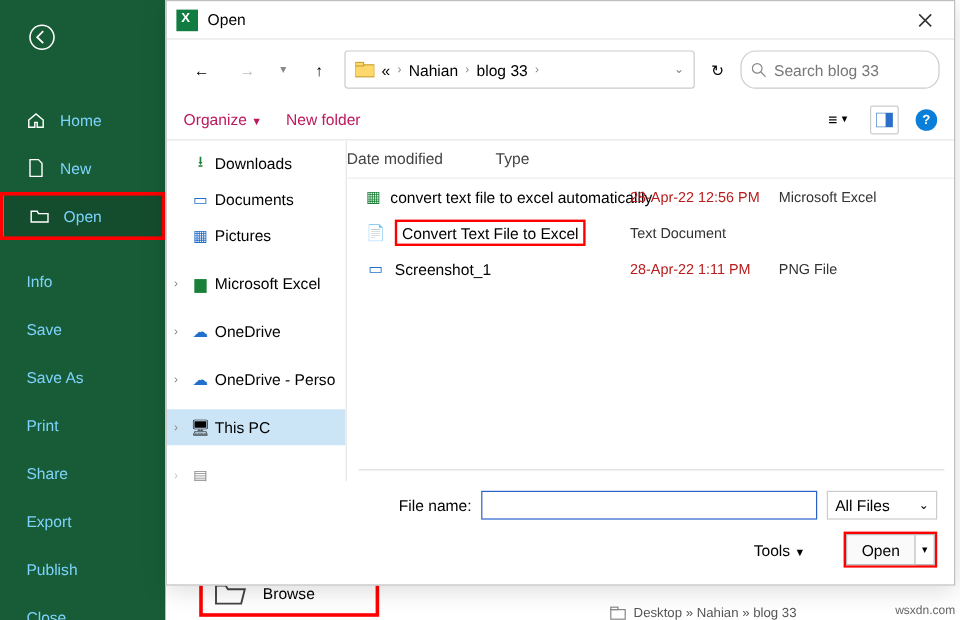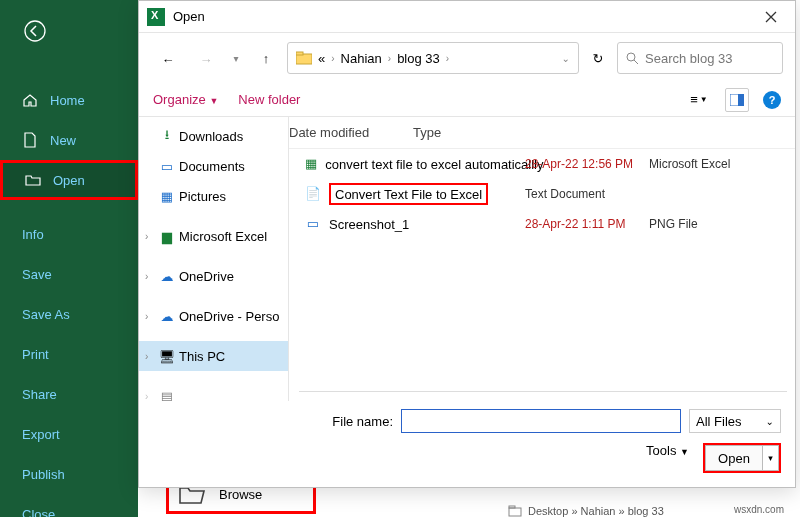--- a/index.html
+++ b/index.html
@@ -9,37 +9,37 @@
   .sidebar { position: absolute; left: 0; top: 0; width: 138px; height: 517px; background: #185C37; color: #fff; }
   .sidebar .back { display: flex; align-items: center; padding: 22px 0 0 24px; height: 40px; }
   .side-items { margin-top: 40px; }
   .side-item { display: flex; align-items: center; gap: 12px; padding: 10px 0 10px 22px; height: 40px; color: #7dd3fc; }
   .side-item span.icon { width: 16px; height: 16px; display: inline-flex; align-items: center; justify-content: center; }
   .side-item.highlighted { outline: 3px solid #ff0000; outline-offset: -3px; background: #144D2E; border-left: 3px solid #fff; }
 
   
   .content-under { position: absolute; left: 138px; top: 0; right: 0; bottom: 0; background: #fff; }
   .browse-tile { position: absolute; left: 28px; bottom: 3px; width: 150px; height: 40px; display: flex; align-items: center; gap: 12px; border: 3px solid #ff0000; padding-left: 10px; }
-  .watermark { position: absolute; right: 16px; bottom: 2px; font-size: 10px; color: #666; }
+  .watermark { position: absolute; right: 4px; bottom: 2px; font-size: 10px; color: #666; }
 
   
   .dialog { position: absolute; left: 138px; top: 0; width: 658px; height: 488px; border: 1px solid #bfbfbf; background: #fff; box-shadow: 0 4px 20px rgba(0,0,0,0.15); display: flex; flex-direction: column; }
   .titlebar { display: flex; align-items: center; height: 32px; border-bottom: 1px solid #e5e5e5; padding: 0 4px 0 8px; }
   .titlebar .x-icon { width: 18px; height: 18px; background: #107C41; position: relative; }
   .titlebar .x-icon::after { content:"X"; color:#fff; font-size:11px; font-weight:bold; position:absolute; left:4px; top:1px; }
   .titlebar .title { margin-left: 8px; flex: 1; }
   .titlebar .close { width: 40px; height: 100%; display:flex; align-items:center; justify-content:center; }
 
   .navrow { display: flex; align-items: center; height: 50px; padding: 0 12px; gap: 4px; }
   .navbtn { width: 34px; height: 34px; display: flex; align-items: center; justify-content: center; color: #
   666; }
   .pathbox { flex: 1; height: 32px; border: 1px solid #ccc; border-radius: 3px; display: flex; align-items: center; padding: 0 8px; gap: 6px; }
   .chev-sep { color: #888; font-size: 10px; }
   .refresh { width: 30px; display:flex; justify-content:center; }
-  .searchbox { width: 166px; height: 32px; border: 1px solid #ccc; border-radius: 3px; display: flex; align-items: center; padding: 0 8px; gap: 6px; color: #777; }
+  .searchbox { width: 166px; height: 32px; border: 1px solid #ccc; border-radius: 13px; display: flex; align-items: center; padding: 0 8px; gap: 6px; color: #777; }
 
 
   .toolbar { display: flex; align-items: center; height: 34px; padding: 0 14px; gap: 20px; border-bottom: 1px solid #e5e5e5; }
   .toolbar .link { color: #be185d; }
   .toolbar .right { margin-left: auto; display: flex; align-items: center; gap: 14px; }
   .viewbtn { width: 24px; height: 24px; display:inline-flex; align-items:center; justify-content:center; border:1px solid #ccc; border-radius:2px; }
   .viewbtn.noborder { border:none; }
   .help { width: 18px; height: 18px; border-radius: 50%; background: #0a7fd9; color:#fff; display:inline-flex; align-items:center; justify-content:center; font-size:11px; font-weight:bold; }
 
   .dialog-body { flex: 1; display: flex; overflow:hidden; }
@@ -66,21 +66,21 @@
   .txt { white-space:nowrap; }
   .fi { display:inline-block; width:16px; height:16px; text-align:center; font-size:13px; }
 
   .scrollhint { height:10px; border-top:1px solid #ddd; margin:0 8px 0 10px; }
 
   .footer { padding: 8px 14px 14px; }
   .footline1 { display:flex; align-items:center; gap:8px; margin-bottom:10px; }
   .footlabel { width:240px; text-align:right; }
   .fname { width:280px; height:24px; border:1px solid #2a62c9; }
   .filter { flex:1; height:24px; border:1px solid #ccc; display:flex; align-items:center; padding:0 6px; justify-content:space-between; }
-  .footline2 { display:flex; align-items:flex-start; justify-content:flex-end; gap:6px; }
+  .footline2 { display:flex; align-items:center; justify-content:flex-end; gap:24px; }
   .tools { margin-right:8px; }
   .btn { height:26px; min-width:74px; border:1px solid #bbb; background:#fafafa; display:inline-flex; align-items:center; justify-content:center; }
   .btn.split { min-width:58px; }
   .btn-caret { height:26px; width:16px; border:1px solid #bbb; border-left:none; display:inline-flex; align-items:center; justify-content:center; }
   .openwrap { display:inline-flex; border:2px solid #ff0000; }
 
   .under-strip { position:absolute; left:370px; bottom:0; font-size:11px; color:#555; display:flex; align-items:center; gap:6px; }
 
   svg { display:block; }
 </style>

